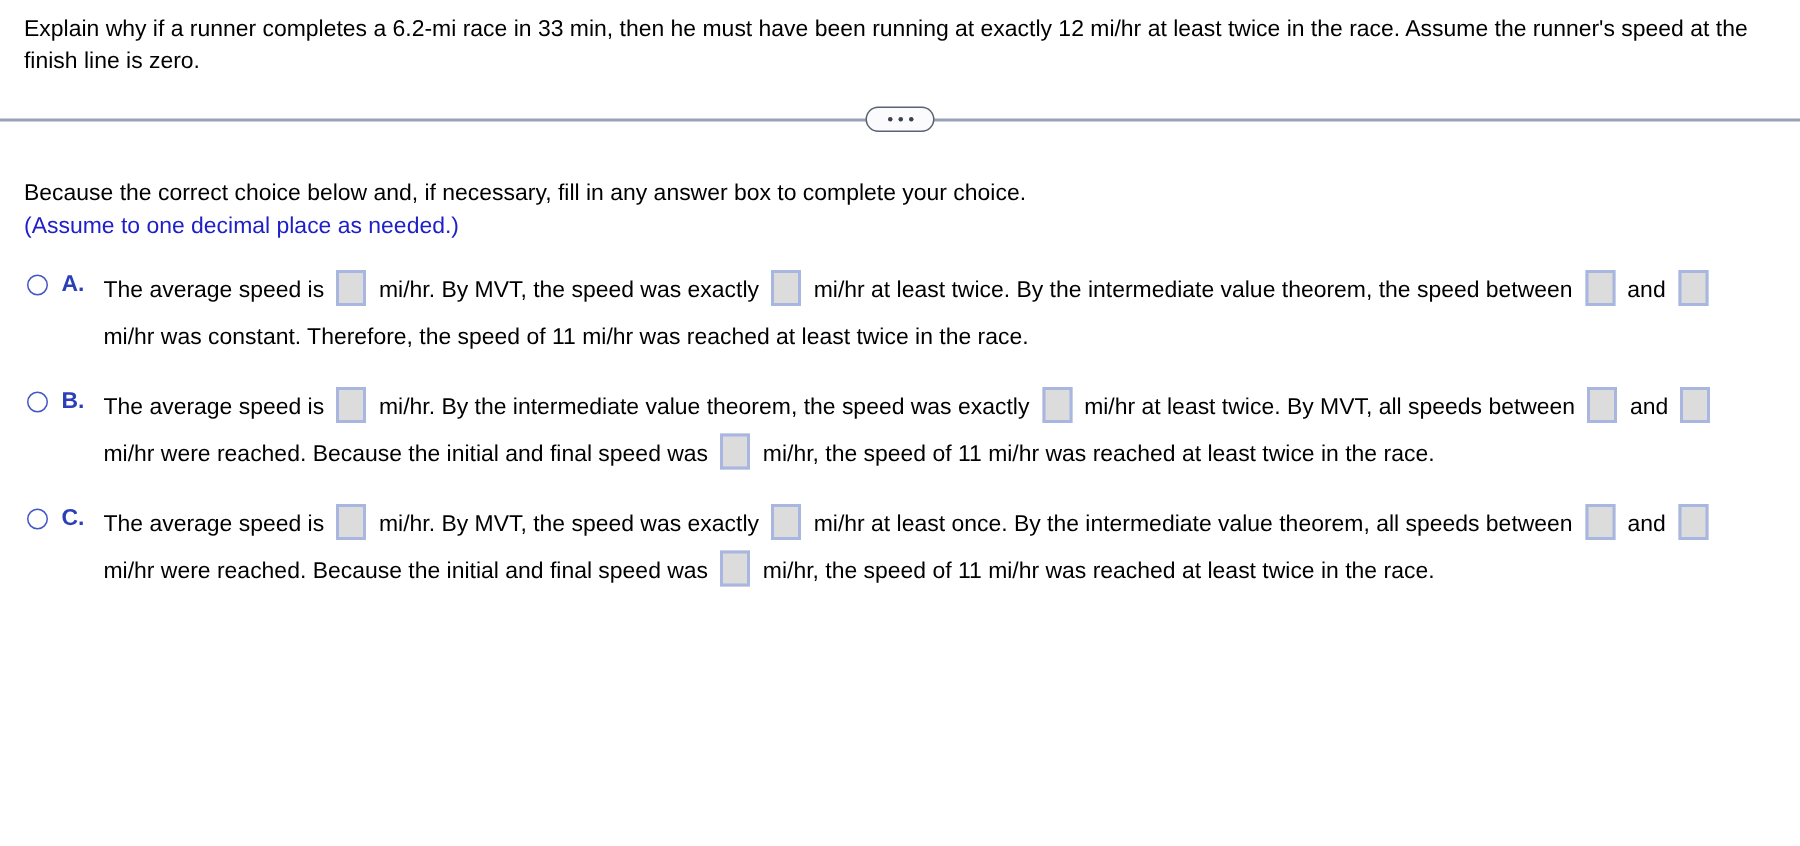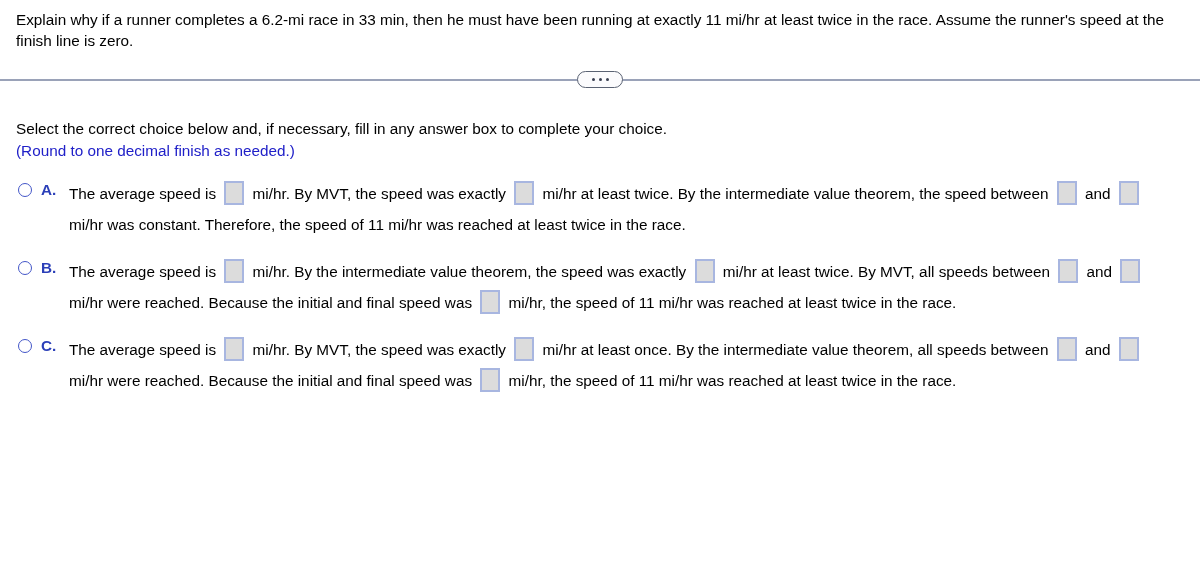--- a/index.html
+++ b/index.html
@@ -123,36 +123,36 @@
     vertical-align: -6px;
     margin: 0 4px;
     box-sizing: border-box;
     cursor: text;
   }
 </style>
 </head>
 <body>
 
 <div class="prompt">
-  <span>Explain why if a runner completes a 6.2-mi race in 33 min, then he must have been running at exactly 11 mi/hr at least twice in the race.</span>
+  <span>Explain why if a runner completes a 6.2-mi race in 33 min, then he must have been running at exactly 12 mi/hr at least twice in the race.</span>
   <span>Assume the runner's speed at the finish line is zero.</span>
 </div>
 
 <div class="divider-wrap">
   <div class="divider-line"></div>
   <div class="dots-pill">
     <i></i>
     <i></i>
     <i></i>
   </div>
 </div>
 
 <div class="instructions">
-  <div class="instr-main">Select the correct choice below and, if necessary, fill in any answer box to complete your choice.</div>
-  <div class="instr-round">(Round to one decimal finish as needed.)</div>
+  <div class="instr-main">Because the correct choice below and, if necessary, fill in any answer box to complete your choice.</div>
+  <div class="instr-round">(Assume to one decimal place as needed.)</div>
 </div>
 
 <div class="choices">
 
   <div class="choice">
     <div class="radio"></div>
     <div class="letter">A.</div>
     <div class="choice-body"><span class="txt">The average speed is </span><span class="ansbox"></span><span class="txt"> mi/hr. By MVT, the speed was exactly </span><span class="ansbox"></span><span class="txt"> mi/hr at least twice. By the intermediate value theorem, the speed between </span><span class="ansbox"></span><span class="txt"> and </span><span class="ansbox"></span><span class="txt"> mi/hr was constant. Therefore, the speed of 11 mi/hr was reached at least twice in the race.</span></div>
   </div>
 

